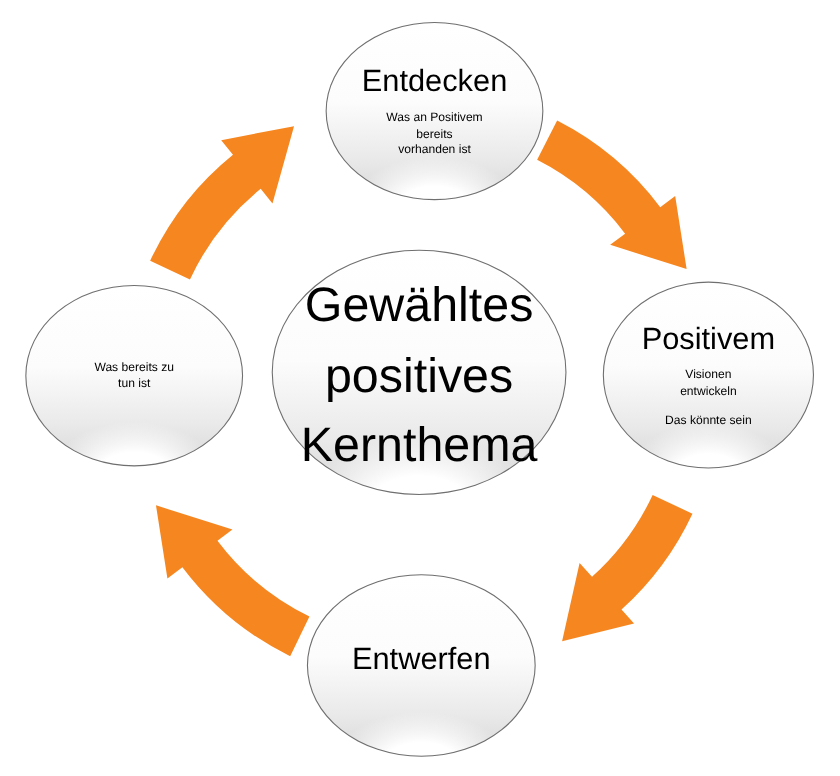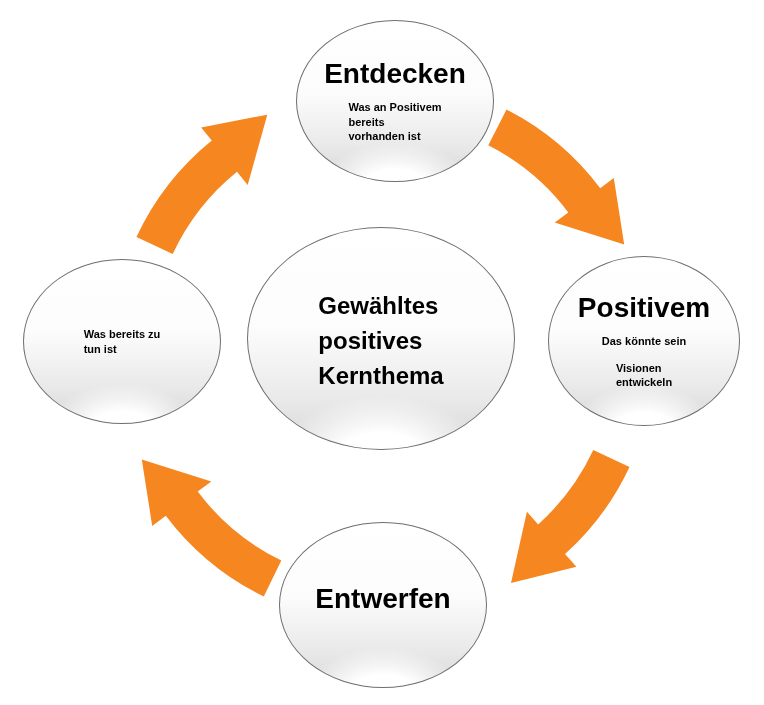--- a/index.html
+++ b/index.html
@@ -22,43 +22,43 @@
     height: 705px;
   }
   .ellipse {
     position: absolute;
     border: 1.4px solid #6f6f6f;
     border-radius: 50%;
     display: flex;
     flex-direction: column;
     align-items: center;
     justify-content: center;
+    text-align: center;
     color: #000000;
     background:
       radial-gradient(55% 42% at 50% 106%, #ffffff 0%, #ffffff 32%, rgba(255,255,255,0) 72%),
       linear-gradient(to bottom, #ffffff 0%, #fcfcfc 45%, #e9e9e9 78%, #d7d7d7 100%);
     box-sizing: border-box;
-    font-weight: bold;
   }
   .node-title {
     font-size: 28px;
     line-height: 1.1;
     margin-bottom: 11px;
     white-space: pre-line;
   }
   .node-sub {
     font-size: 11px;
     line-height: 1.3;
     white-space: pre-line;
   }
   .node-sub + .node-sub {
     margin-top: 12px;
   }
   .center-text {
-    font-size: 24px;
+    font-size: 44px;
     line-height: 1.45;
     white-space: pre-line;
     margin-top: 6px;
   }
 </style>
 </head>
 <body>
 
 <div class="canvas">
 
@@ -77,23 +77,23 @@
 
   <div class="ellipse" style="left:296px; top:20px; width:198px; height:162px;">
     <div class="node-title">Entdecken</div>
     <div class="node-sub">Was an Positivem
 bereits
 vorhanden ist</div>
   </div>
 
   <div class="ellipse" style="left:548px; top:256px; width:192px; height:170px;">
     <div class="node-title">Positivem</div>
-    <div class="node-sub">Das könnte sein</div>
     <div class="node-sub">Visionen
 entwickeln</div>
+    <div class="node-sub">Das könnte sein</div>
   </div>
 
   <div class="ellipse" style="left:279px; top:522px; width:208px; height:166px;">
     <div class="node-title">Entwerfen</div>
   </div>
 
   <div class="ellipse" style="left:23px; top:259px; width:198px; height:165px;">
     <div class="node-sub">Was bereits zu
 tun ist</div>
   </div>

